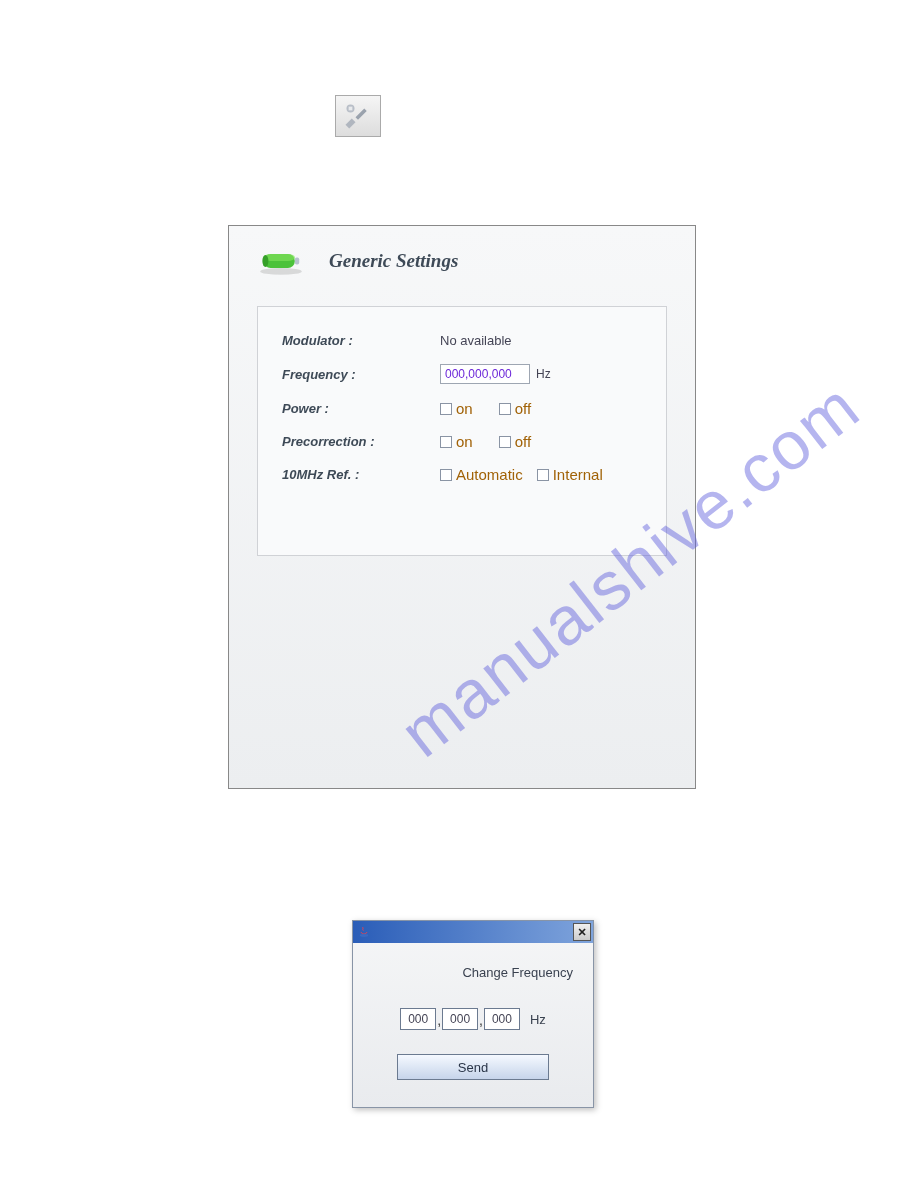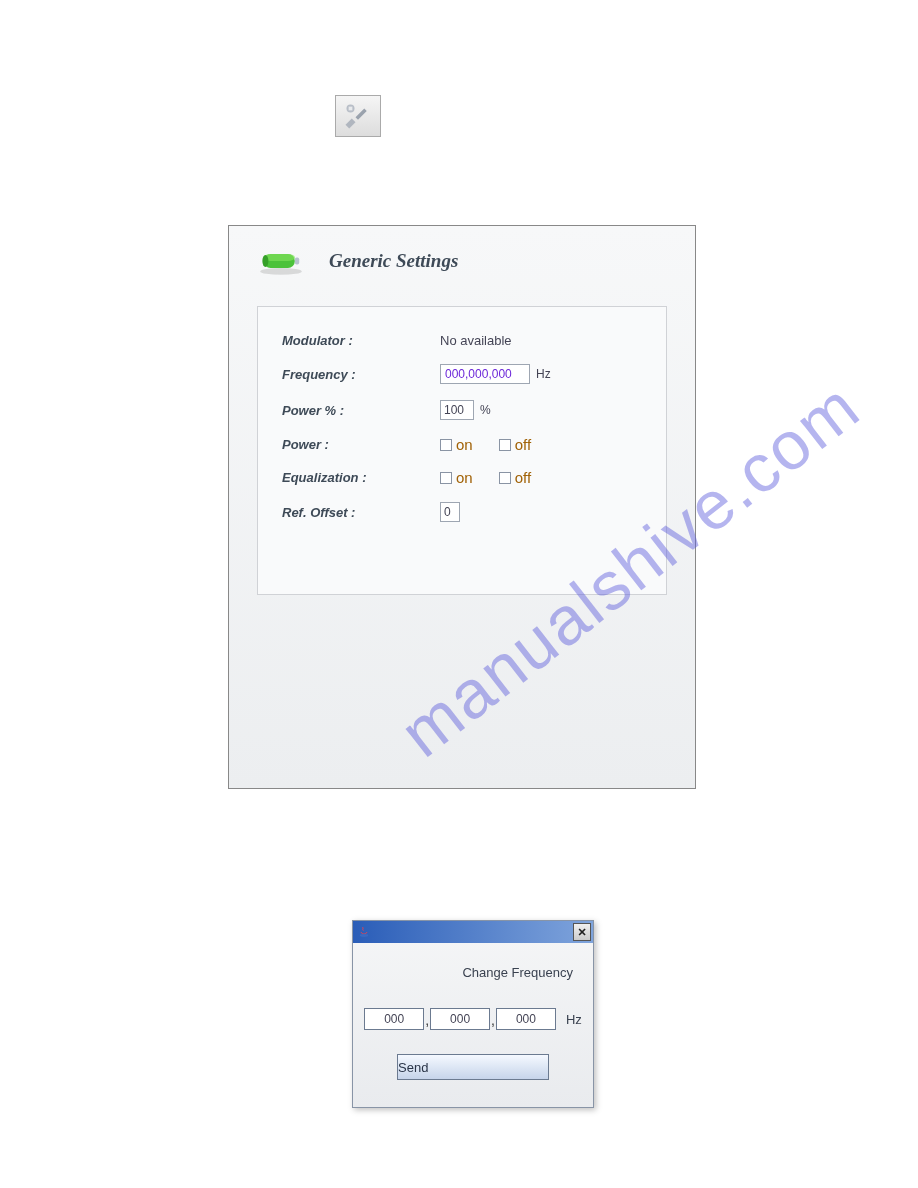--- a/index.html
+++ b/index.html
@@ -218,21 +218,21 @@
     margin-bottom:24px;
   }
   .hz-box {
     border:1px solid #6b7a90;
     width:30px;
     height:18px;
     font-size:12px;
     color:#445;
     background:#fff;
     text-align:center;
-    padding:1px 14px;
+    padding:1px 2px;
     font-family:Arial,sans-serif;
   }
   .comma {
     padding:0 1px;
     font-size:14px;
     color:#333;
     align-self:flex-end;
     padding-bottom:2px;
   }
   .hz-unit {
@@ -241,21 +241,21 @@
     color:#3a4250;
   }
   .send-btn {
     width:150px;
     height:24px;
     margin:0 auto;
     background:linear-gradient(#f5f9ff,#c6d4ea);
     border:1px solid #6b7a90;
     display:flex;
     align-items:center;
-    justify-content:flex-start;
+    justify-content:center;
     font-size:13px;
     color:#2a3548;
   }
 </style>
 </head>
 <body>
 <div class="page">
 
 <div class="watermark">manualshive.com</div>
 
@@ -286,48 +286,46 @@
       <div class="label">Modulator :</div>
       <div class="value-text">No available</div>
     </div>
 
     <div class="row">
       <div class="label">Frequency :</div>
       <input class="freq-field" value="000,000,000" style="">
       <span class="unit">Hz</span>
     </div>
 
-    <div class="row">
-      <div class="label">Power % :</div>
-      <input class="small-field" value="100" style="">
-      <span class="unit">%</span>
-    </div>
 
     <div class="row">
       <div class="label">Power :</div>
       <span class="chk"></span>
       <span class="chk-lbl">on</span>
       <span class="chk"></span>
       <span class="chk-lbl">off</span>
     </div>
 
 
     <div class="row">
-      <div class="label">Equalization :</div>
+      <div class="label">Precorrection :</div>
       <span class="chk"></span>
       <span class="chk-lbl">on</span>
       <span class="chk"></span>
       <span class="chk-lbl">off</span>
     </div>
 
-
-    <div class="row">
-      <div class="label">Ref. Offset :</div>
-      <input class="tiny-field" value="0" style="">
-    </div>
+    <div class="row">
+      <div class="label">10MHz Ref. :</div>
+      <span class="chk"></span>
+      <span class="chk-lbl" style="margin-right:14px">Automatic</span>
+      <span class="chk"></span>
+      <span class="chk-lbl">Internal</span>
+    </div>
+
 
 
   </div>
 </div>
 
 <div class="dialog">
   <div class="titlebar">
     <svg class="java-cup" viewBox="0 0 20 20">
       <path d="M6 10c0 2 2 3 4 3s4-1 4-3" stroke="#d45" stroke-width="1.4" fill="none"></path>
       <ellipse cx="10" cy="15" rx="6" ry="2" fill="#3a6ac2"></ellipse>

